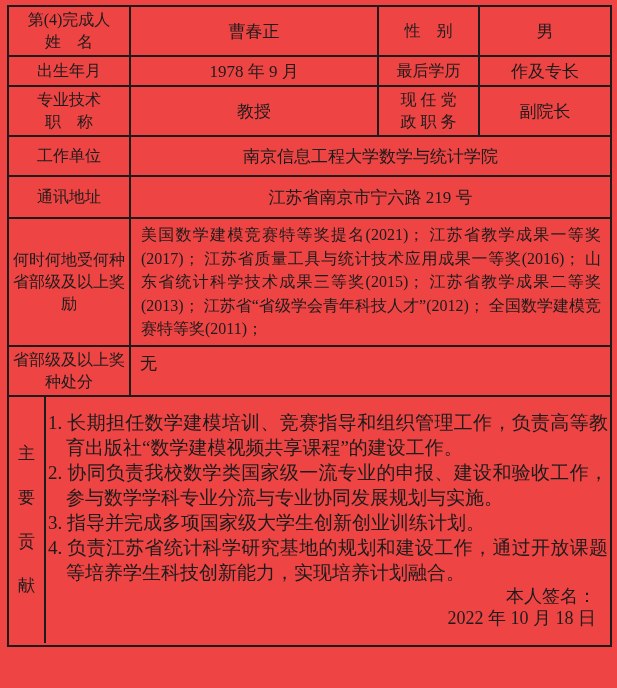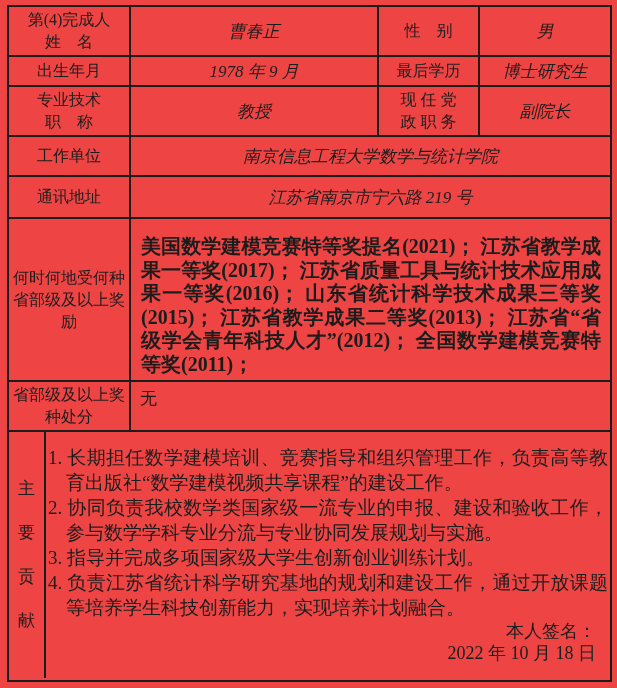--- a/index.html
+++ b/index.html
@@ -20,28 +20,27 @@
   }
   .lbl{
     text-align:center;vertical-align:middle;
     white-space:pre-line;
     font-size:16px;line-height:22px;
     padding:2px 1px;
   }
   .val{
     text-align:center;vertical-align:middle;
     white-space:pre-line;
-    font-size:17px;line-height:23px;font-style:italic;
+    font-size:17px;line-height:23px;
   }
   .just{
     text-align:justify;
     vertical-align:middle;
-    font-size:20px;line-height:23.5px;
-    padding:16px 9px 4px 10px;
-    font-weight:bold;
+    font-size:16px;line-height:23.5px;
+    padding:4px 9px 4px 10px;
   }
   .topleft{
     vertical-align:top;text-align:left;
     font-size:17px;padding:5px 9px;
   }
   tr.hr1{height:48px}
   tr.hr2{height:30px}
   tr.hr3{height:47px}
   tr.hr4{height:48px}
   tr.hr5{height:40px}
@@ -93,21 +92,21 @@
 姓　名</td>
       <td class="val">曹春正</td>
       <td class="lbl">性　别</td>
       <td class="val">男</td>
     </tr>
 
     <tr class="hr2">
       <td class="lbl">出生年月</td>
       <td class="val">1978 年 9 月</td>
       <td class="lbl">最后学历</td>
-      <td class="val">博士研究生</td>
+      <td class="val">作及专长</td>
     </tr>
 
     <tr class="hr3">
       <td class="lbl">专业技术
 职　称</td>
       <td class="val">教授</td>
       <td class="lbl">现 任 党
 政 职 务</td>
       <td class="val">副院长</td>
     </tr>

